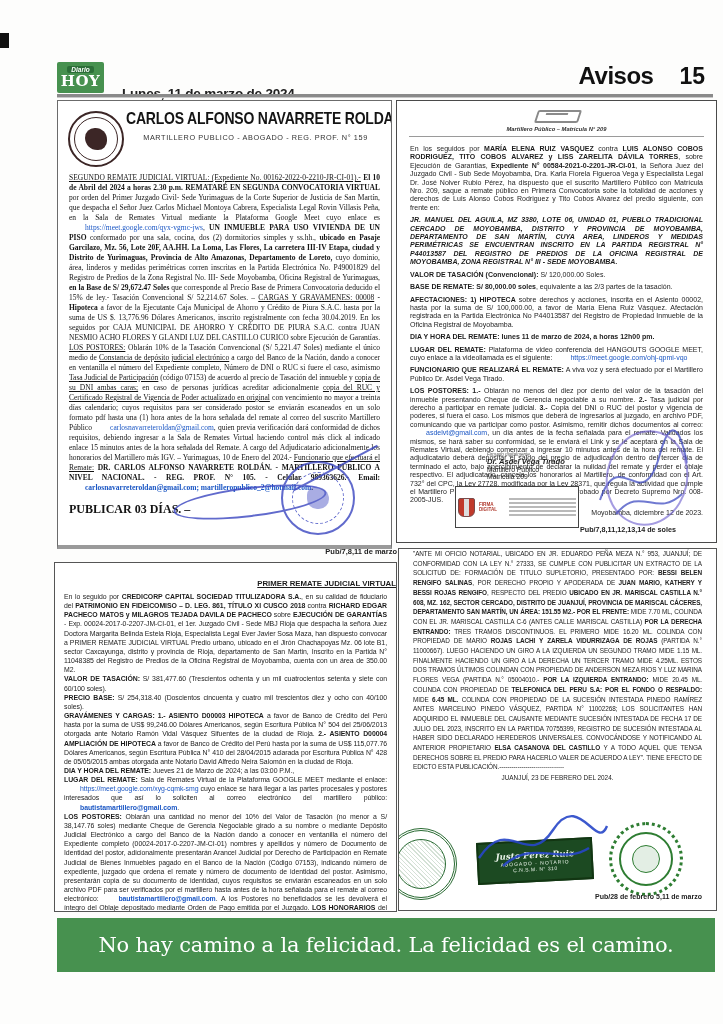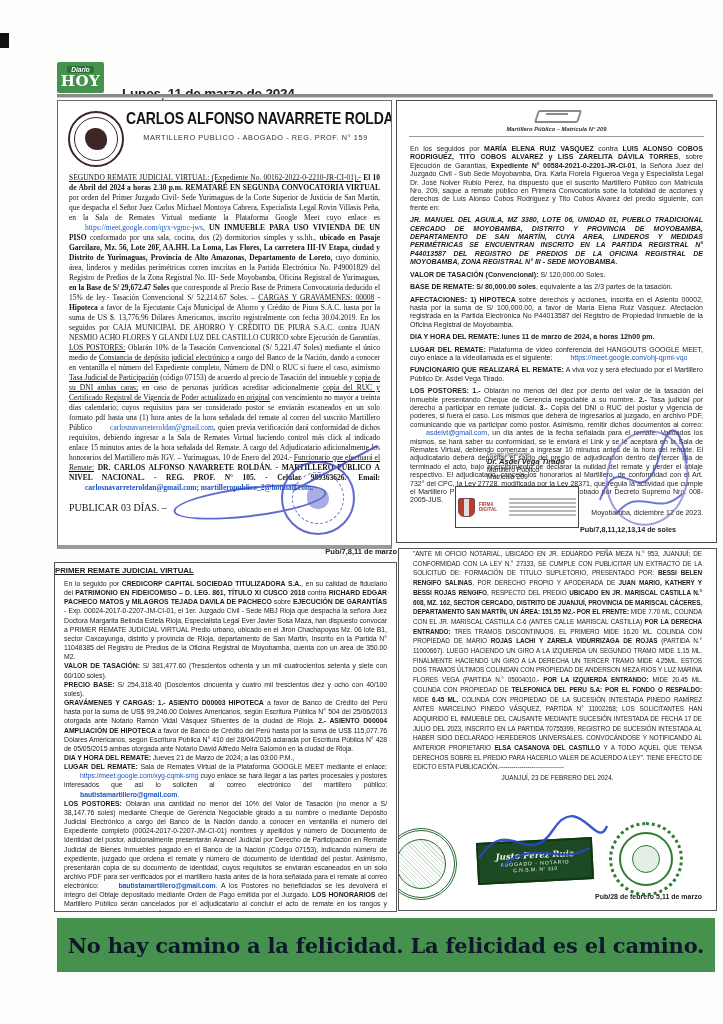--- a/index.html
+++ b/index.html
@@ -38,21 +38,21 @@
   
   .box-tl{left:57px;top:100px;width:333px;height:444px;border:1.5px solid #6b6b6b;border-bottom:4px solid #9a9a9a;}
   .tl-head{position:relative;height:58px;margin-top:8px;}
   .seal-tl{position:absolute;left:10px;top:2px;width:52px;height:52px;border:2.5px solid #3c2626;border-radius:50%;}
   .seal-tl-inner{position:absolute;inset:4px;border:1.5px solid #3c2626;border-radius:50%;}
   .seal-tl-core{position:absolute;inset:15px;background:#3c2626;border-radius:46% 54% 42% 58%;}
   .tl-head-text{margin-left:68px;margin-right:6px;text-align:center;}
   .tl-title{font-size:14px;font-weight:bold;letter-spacing:-.2px;color:#141414;transform:scaleY(1.15);transform-origin:top;white-space:nowrap;}
   .tl-subtitle{margin-top:8px;font-size:7.3px;letter-spacing:.6px;color:#333;}
   .tl-body{margin:6px 11px 0 11px;font-family:"Liberation Serif",serif;font-size:7.5px;line-height:10px;color:#141414;}
-  .tl-publicar{margin:9px 11px 0 11px;font-family:"Liberation Serif",serif;font-size:10px;color:#141414;}
+  .tl-publicar{margin:9px 11px 0 11px;font-family:"Liberation Serif",serif;font-size:12px;color:#141414;font-weight:bold;}
   .pub-tl{left:252px;top:547px;width:145px;text-align:right;}
   .stamp-blue-tl{position:absolute;right:14px;bottom:2px;width:170px;height:92px;opacity:.8;pointer-events:none;}
   .stamp-blue-tl .circ{position:absolute;right:22px;top:10px;width:70px;height:70px;border:2.5px solid #3a46c0;border-radius:50%;}
   .stamp-blue-tl .circ-in{position:absolute;inset:9px;border:1.2px dashed #3a46c0;border-radius:50%;}
   .stamp-blue-tl .circ-core{position:absolute;inset:24px;background:#3a46c0;opacity:.55;border-radius:40% 60% 50% 50%;}
   .stamp-blue-tl .ell{position:absolute;left:-34px;top:36px;width:150px;height:26px;border:2.5px solid #3a46c0;border-radius:50%;transform:rotate(-7deg);}
   .stamp-blue-tl .swoosh{position:absolute;right:-6px;top:16px;width:95px;height:2px;background:#3a46c0;transform:rotate(-28deg);}
 
   
   .box-tr{left:396px;top:100px;width:319px;height:441px;border:1.5px solid #4a4a4a;}
@@ -74,21 +74,21 @@
           background:linear-gradient(90deg,#c0392b 32%,#ddd 32%,#ddd 66%,#c0392b 66%);flex:0 0 auto;}
   .firma-label{font-size:4.6px;font-weight:bold;color:#b03a2e;width:26px;line-height:5.4px;flex:0 0 auto;}
   .firma-lines{flex:1;}
   .firma-lines div{height:2.4px;background:#b9b9b9;margin:1.6px 0;}
   .stamp-tr{position:absolute;right:10px;bottom:8px;width:120px;height:110px;opacity:.85;pointer-events:none;}
   .stamp-tr .ring{position:absolute;right:18px;top:6px;width:78px;height:92px;border:2px solid #6a5acd;border-radius:50%;transform:rotate(12deg);opacity:.7;}
   .pub-tr-abs{position:absolute;left:580px;top:525px;font-size:7.2px;font-weight:bold;}
 
   
   .box-bl{left:54px;top:562px;width:341px;height:348px;border:1.5px solid #555;}
-  .bl-title{text-align:left;font-size:7.8px;font-weight:bold;text-decoration:underline;margin-top:3px;color:#1c1c1c;}
+  .bl-title{text-align:right;font-size:7.8px;font-weight:bold;text-decoration:underline;margin-top:16px;color:#1c1c1c;}
   .bl-body{margin:4px 9px 0 9px;font-size:6.9px;line-height:9.15px;color:#1c1c1c;letter-spacing:-.05px;}
 
   
   .box-br{left:398px;top:548px;width:317px;height:361px;border:1px solid #555;}
   .br-title{margin:14px 14px 6px 14px;font-size:10px;font-weight:bold;text-decoration:underline;letter-spacing:.3px;color:#151515;}
   .br-body{margin:0 14px;font-size:6.4px;line-height:9.7px;color:#222;letter-spacing:-.1px;}
   .br-date{margin-top:2px;text-align:center;font-size:6.4px;color:#222;}
   .br-stamps{position:absolute;left:0;bottom:10px;width:100%;height:86px;pointer-events:none;}
   .seal-green-left{position:absolute;left:-14px;top:14px;width:66px;height:66px;border:3px double #2a6b33;border-radius:50%;}
   .seal-green-left .in{position:absolute;inset:8px;border:1.5px solid #2a6b33;border-radius:50%;background:repeating-linear-gradient(45deg,transparent 0 2px,#2a6b3333 2px 3px);}
@@ -99,33 +99,37 @@
   .stamp-rect-l3{font-size:5px;letter-spacing:.5px;line-height:6px;}
   .br-sig{position:absolute;left:70px;top:-6px;}
   .seal-scallop{position:absolute;left:210px;top:8px;width:68px;height:68px;border:3px dotted #2e7d32;border-radius:50%;}
   .seal-scallop .in{position:absolute;inset:7px;border:2px solid #2e7d32;border-radius:50%;}
   .seal-scallop .core{position:absolute;inset:20px;border:1px solid #2e7d32;border-radius:50%;background:#2e7d3222;}
   .pub-br-abs{position:absolute;left:595px;top:893px;font-size:7px;font-weight:bold;}
 
   
   .banner{position:absolute;left:57px;top:918px;width:658px;height:54px;background:#47914f;
           display:flex;align-items:center;justify-content:center;}
-  .banner span{font-family:"DejaVu Serif",serif;font-weight:bold;font-size:21px;color:#0f172a;letter-spacing:-.2px;}
+  .banner span{font-family:"DejaVu Serif",serif;font-weight:normal;font-size:21px;color:#ffffff;letter-spacing:-.2px;}
 </style>
 </head>
 <body>
 
 <div class="corner-artifact"></div>
 
 <div class="header">
   <div class="brand">
     <span class="brand-top">Diario</span>
     <span class="brand-main">HOY</span>
   </div>
   <div class="header-date">Lunes, 11 de marzo de 2024</div>
+  <div class="header-right">
+    <span class="header-section">Avisos</span>
+    <span class="header-page">15</span>
+  </div>
 </div>
 <div class="header-rule"></div>
 
 <div class="box box-tl">
   <div class="tl-head">
     <div class="seal-tl">
       <div class="seal-tl-inner"></div>
       <div class="seal-tl-core"></div>
     </div>
     <div class="tl-head-text">

